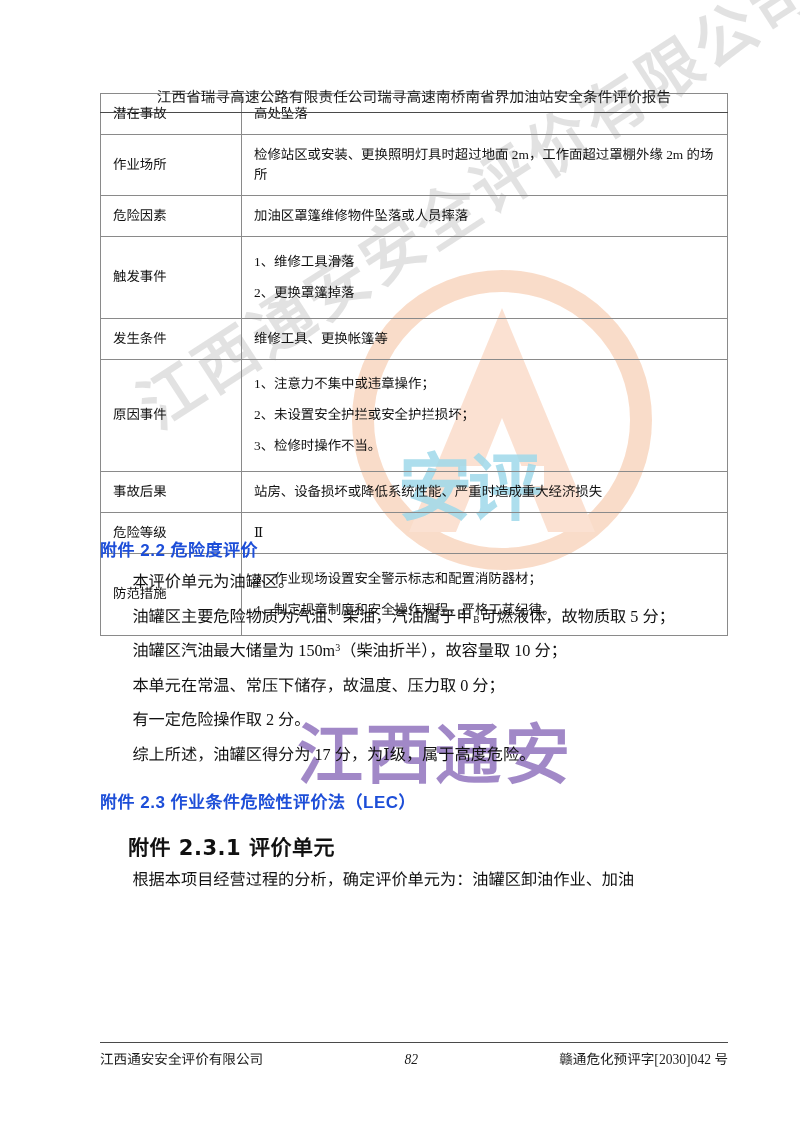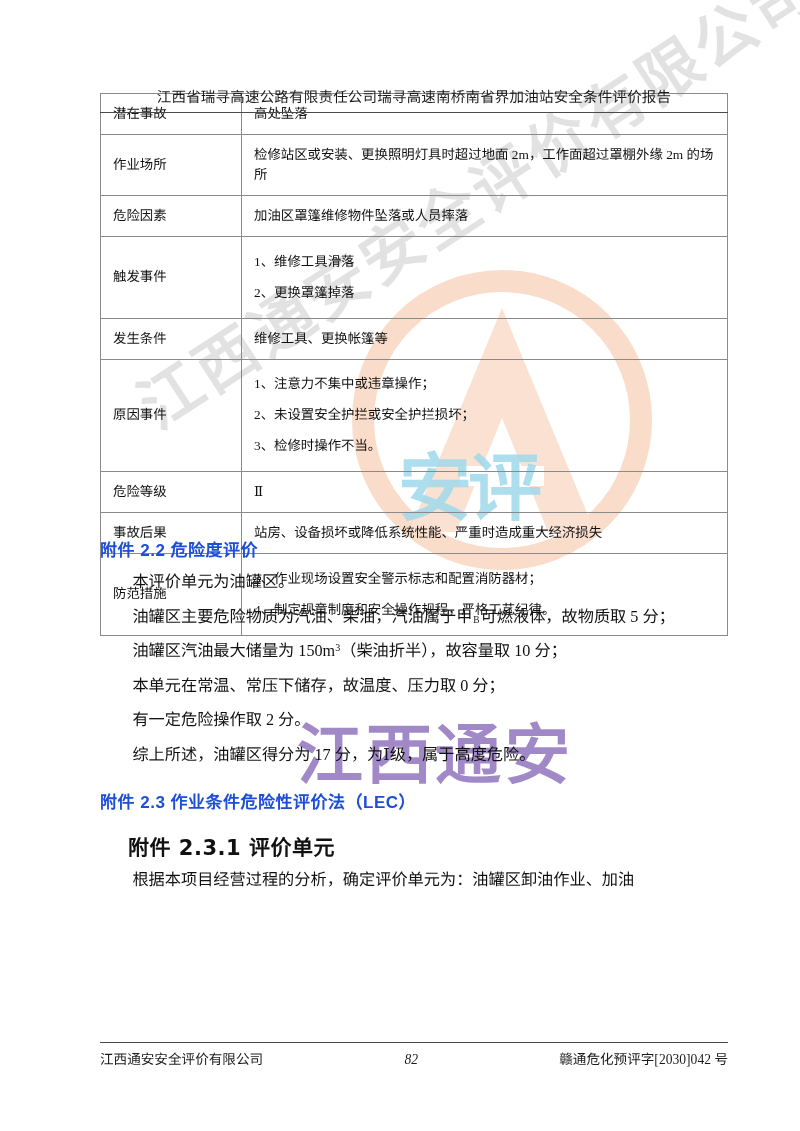--- a/index.html
+++ b/index.html
@@ -256,29 +256,29 @@
           </tr>
           <tr>
             <td class="lbl">原因事件</td>
             <td class="val multi">
               <span class="ln">1、注意力不集中或违章操作；</span>
               <span class="ln">2、未设置安全护拦或安全护拦损坏；</span>
               <span class="ln">3、检修时操作不当。</span>
             </td>
           </tr>
           <tr>
+            <td class="lbl">事故后果</td>
+            <td class="val">
+              <span class="ln">站房、设备损坏或降低系统性能、严重时造成重大经济损失</span>
+            </td>
+          </tr>
+          <tr>
             <td class="lbl">危险等级</td>
             <td class="val">
               <span class="ln">Ⅱ</span>
-            </td>
-          </tr>
-          <tr>
-            <td class="lbl">事故后果</td>
-            <td class="val">
-              <span class="ln">站房、设备损坏或降低系统性能、严重时造成重大经济损失</span>
             </td>
           </tr>
           <tr>
             <td class="lbl">防范措施</td>
             <td class="val multi">
               <span class="ln">3、作业现场设置安全警示标志和配置消防器材；</span>
               <span class="ln">4、制定规章制度和安全操作规程，严格工艺纪律。</span>
             </td>
           </tr>
         </tbody>

